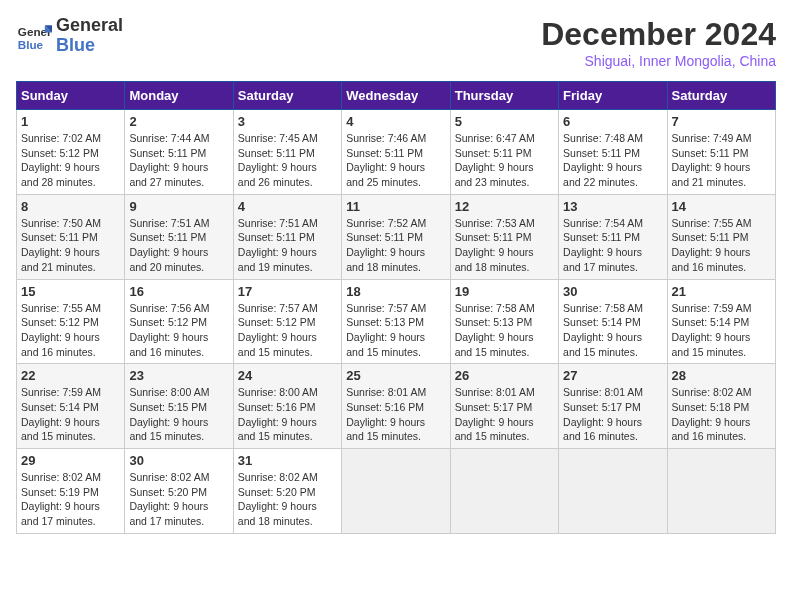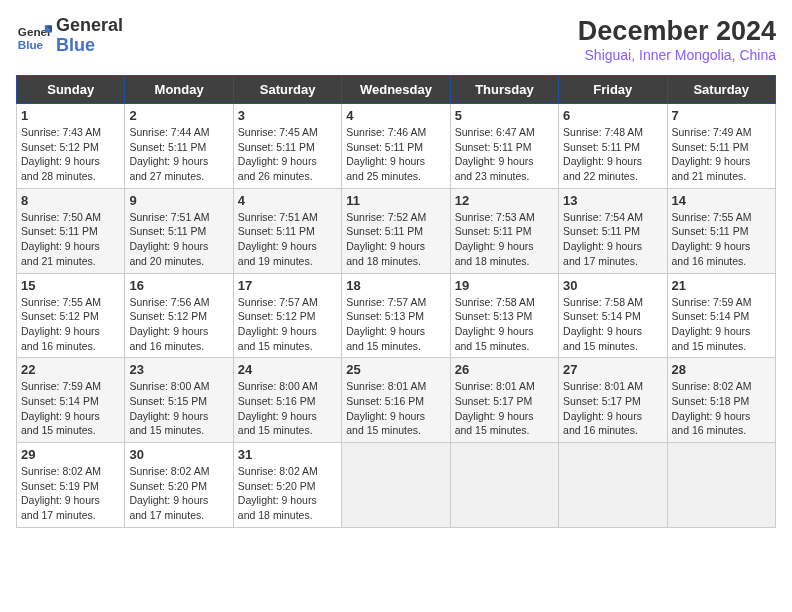--- a/index.html
+++ b/index.html
@@ -29,38 +29,38 @@
     }
     .logo-text span { display: block; }
     .logo-icon {
       width: 36px;
       height: 36px;
     }
     .title-area {
       text-align: right;
     }
     .month-title {
-      font-size: 27px;
+      font-size: 32px;
       font-weight: bold;
       color: #333;
     }
     .location-title {
       font-size: 14px;
       color: #8b5cf6;
     }
     table {
       width: 100%;
       border-collapse: collapse;
       font-size: 11px;
     }
     thead tr th {
-      background-color: #404040;
+      background-color: #4c1d95;
       color: white;
       padding: 6px 4px;
-      text-align: center;
+      text-align: left;
       font-size: 13px;
       font-weight: bold;
       border: 1px solid #2050a0;
     }
     tbody tr td {
       border: 1px solid #ccc;
       vertical-align: top;
       padding: 4px;
       width: calc(100% / 7);
       min-height: 80px;
@@ -114,21 +114,21 @@
         <th>Monday</th>
         <th>Saturday</th>
         <th>Wednesday</th>
         <th>Thursday</th>
         <th>Friday</th>
         <th>Saturday</th>
       </tr>
   </thead>
   <tbody id="calendar-body">
   <tr>
-        <td><span class="day-num">1</span><span class="day-info" style="white-space: pre-line;">Sunrise: 7:43 AM
+        <td><span class="day-num">1</span><span class="day-info" style="white-space: pre-line;">Sunrise: 7:02 AM
 Sunset: 5:12 PM
 Daylight: 9 hours
 and 28 minutes.</span></td>
         <td><span class="day-num">2</span><span class="day-info" style="white-space:pre-line">Sunrise: 7:44 AM
 Sunset: 5:11 PM
 Daylight: 9 hours
 and 27 minutes.</span></td>
         <td><span class="day-num">3</span><span class="day-info" style="white-space:pre-line">Sunrise: 7:45 AM
 Sunset: 5:11 PM
 Daylight: 9 hours

